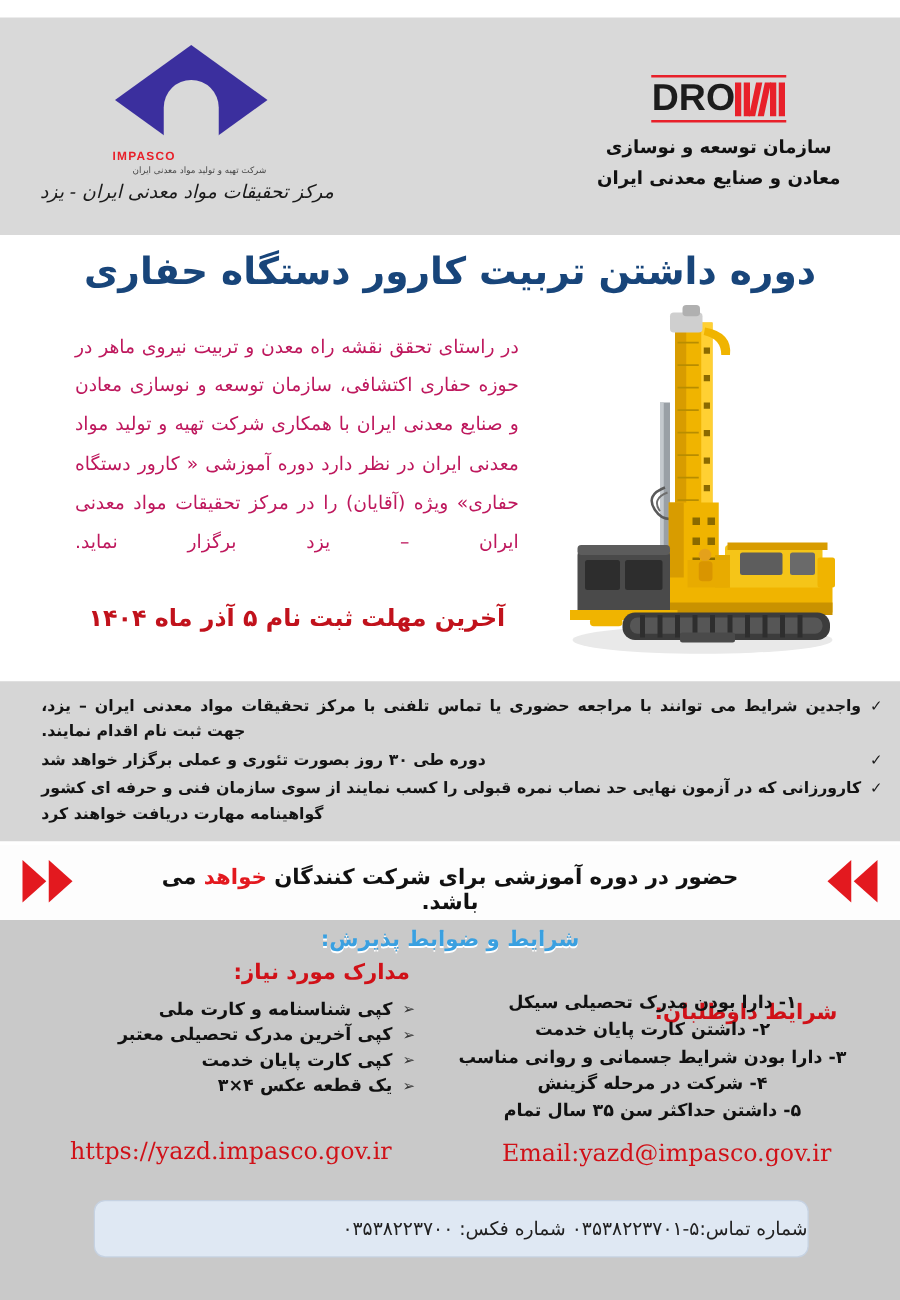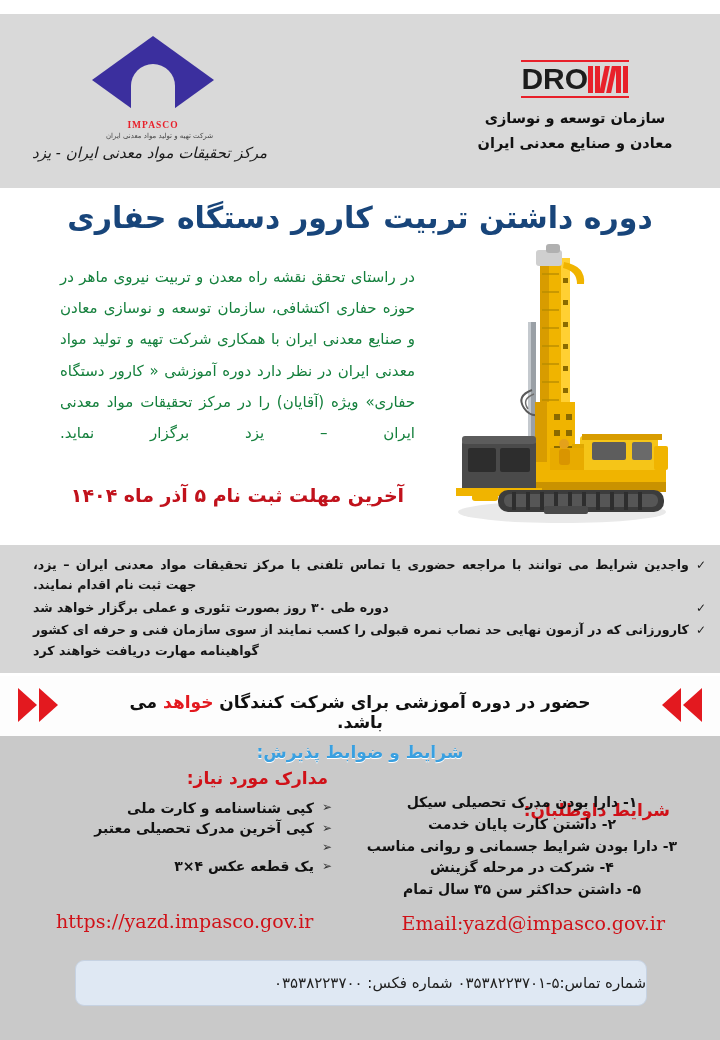--- a/index.html
+++ b/index.html
@@ -17,23 +17,23 @@
     position:absolute;left:0;top:14px;width:720px;height:174px;
     background:#d9d9d9;
   }
   .impasco-logo{
     position:absolute;left:42px;top:18px;width:232px;height:140px;
   }
   .diamond-wrap{
     position:absolute;left:48px;top:2px;width:126px;height:92px;
   }
   .impasco-word{
-    position:absolute;left:48px;top:88px;width:126px;text-align:center;
+    position:absolute;left:48px;top:88px;width:126px;text-align:left;
     color:#e8202a;font-size:9.5px;font-weight:bold;letter-spacing:1px;
-    font-family:Liberation Serif, serif;
+    font-family:Liberation Sans, sans-serif;
   }
   .impasco-fa-small{
     position:absolute;left:10px;top:100px;width:215px;text-align:center;
     color:#2b2b2b;font-size:7px;direction:rtl;opacity:.85;
     font-family:"DejaVu Sans",sans-serif;
   }
   .impasco-fa-script{
     position:absolute;left:0px;top:112px;width:225px;text-align:center;
     color:#1a1a1a;font-size:15px;direction:rtl;font-style:italic;
     font-family:"DejaVu Serif",serif;white-space:nowrap;
@@ -74,21 +74,21 @@
     position:absolute;left:40px;top:198px;width:640px;
     text-align:center;direction:rtl;
     color:#18457a;font-weight:bold;font-size:30px;line-height:1.32;
     font-family:"DejaVu Sans",sans-serif;
   }
 
   
   .body-para{
     position:absolute;right:305px;top:262px;width:355px;
     direction:rtl;text-align:justify;text-align-last:justify;
-    color:#15803d;font-size:15px;line-height:2.08;
+    color:#be185d;font-size:15px;line-height:2.08;
     font-family:"DejaVu Sans",sans-serif;
     margin-left:40px;
   }
   .deadline{
     position:absolute;right:305px;top:484px;width:355px;
     direction:rtl;text-align:center;
     color:#c1121c;font-weight:bold;font-size:19px;
     font-family:"DejaVu Sans",sans-serif;
   }
 
@@ -374,20 +374,21 @@
     <div class="bullet-row">
       <span class="bullet-mark">➢</span>
       <span>کپی شناسنامه و کارت ملی</span>
     </div>
     <div class="bullet-row">
       <span class="bullet-mark">➢</span>
       <span>کپی آخرین مدرک تحصیلی معتبر</span>
     </div>
     <div class="bullet-row">
       <span class="bullet-mark">➢</span>
+      <span>کپی کارت پایان خدمت</span>
     </div>
     <div class="bullet-row">
       <span class="bullet-mark">➢</span>
       <span>یک قطعه عکس ۴×۳</span>
     </div>
   </div>
 
   <a class="url" href="#" style="text-decoration:none">https://yazd.impasco.gov.ir</a>
   <div class="email">Email:yazd@impasco.gov.ir</div>
 

